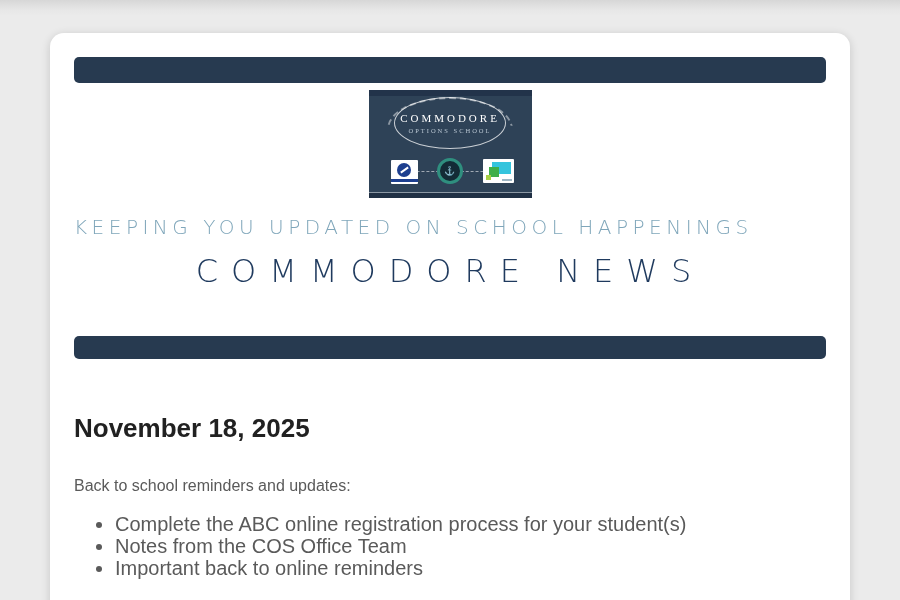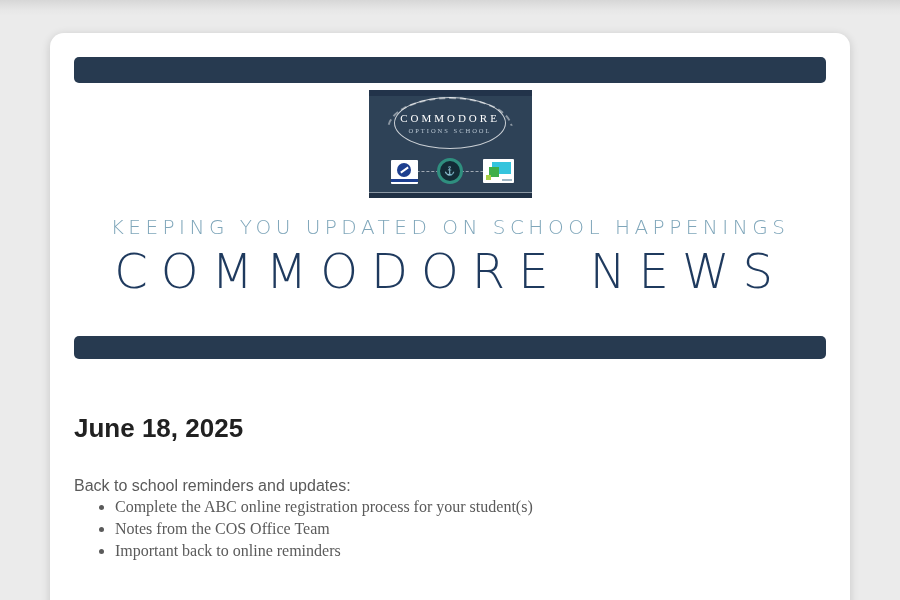--- a/index.html
+++ b/index.html
@@ -94,44 +94,44 @@
   }
   .mini-right{
     right:18px;top:2px;width:31px;height:24px;background:#ffffff;border-radius:1px;position:absolute;
   }
   .mini-right .cyan{position:absolute;right:3px;top:3px;width:19px;height:12px;background:var(--mini-cyan);}
   .mini-right .green{position:absolute;left:6px;top:8px;width:10px;height:10px;background:var(--mini-green);}
   .mini-right .lime{position:absolute;left:3px;bottom:3px;width:5px;height:5px;background:var(--mini-lime);}
   .mini-right .txt{position:absolute;right:2px;bottom:2px;width:10px;height:2px;background:#9fb6c4;}
   
   .tagline{
-    margin-top:17px;text-align:center;
+    margin-top:17px;
     color:var(--tagline);
     font-family:"DejaVu Sans", sans-serif;
     font-weight:200;
     font-size:20px;letter-spacing:4.5px;white-space:nowrap;
   }
   .main-title{
     margin-top:4px;text-align:center;
     color:var(--title);
     font-family:"DejaVu Sans", sans-serif;
     font-weight:200;
-    font-size:48px;letter-spacing:13px;white-space:nowrap;
+    font-size:32px;letter-spacing:13px;white-space:nowrap;
     line-height:56px;
   }
   
   .date-heading{
     margin:55px 0 0 0;
     color:var(--heading);font-size:26px;font-weight:bold;line-height:29px;
   }
   .intro{
     margin-top:32px;color:var(--body-text);font-size:16px;line-height:21px;
   }
   ul.bullets{
-    padding-left:41px;color:var(--body-text);font-size:16px;line-height:22px;font-family:Liberation Serif, serif;
+    margin-top:17px;padding-left:41px;color:var(--body-text);font-size:20px;line-height:22px;
   }
   ul.bullets li{padding-left:0px;}
 </style>
 </head>
 <body>
 
 <div class="card">
 
   <div class="bar"></div>
 
@@ -157,21 +157,21 @@
       </div>
     </div>
     <div class="logo-bottom-strip"></div>
   </div>
 
   <div class="tagline">KEEPING YOU UPDATED ON SCHOOL HAPPENINGS</div>
   <div class="main-title">COMMODORE NEWS</div>
 
   <div class="bar mid"></div>
 
-  <h1 class="date-heading">June 18, 2025</h1>
+  <h1 class="date-heading">November 18, 2025</h1>
   <p class="intro">Back to school reminders and updates:</p>
 
   <ul class="bullets">
     <li>Complete the ABC online registration process for your student(s)</li>
     <li>Notes from the COS Office Team</li>
     <li>Important back to online reminders</li>
   </ul>
 
 </div>
 

